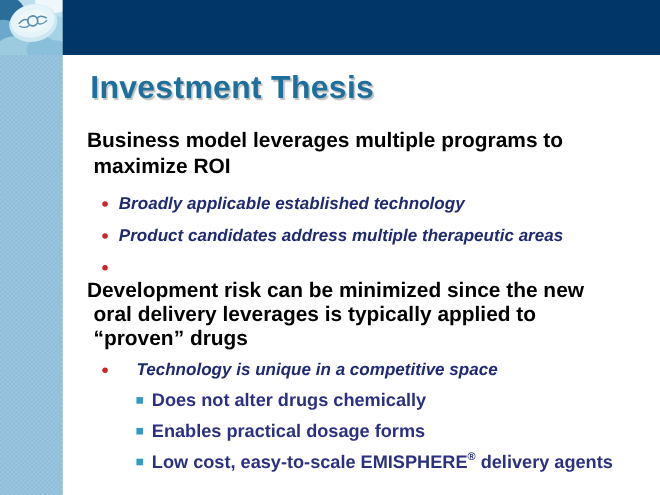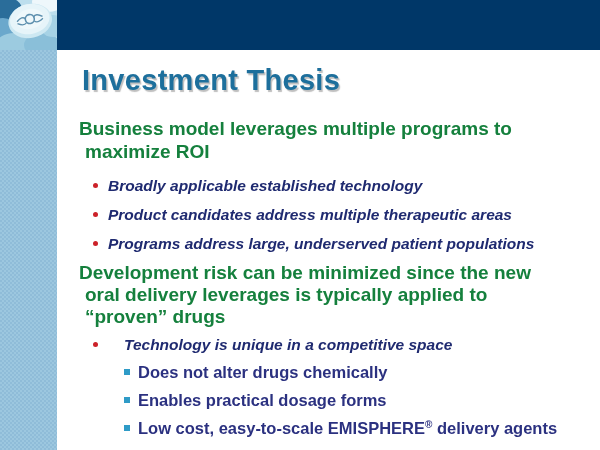--- a/index.html
+++ b/index.html
@@ -21,21 +21,21 @@
   .corner-photo{position:absolute;left:0;top:0;width:57px;height:50px;overflow:hidden;}
   
   .topbar{position:absolute;left:57px;top:0;width:543px;height:50px;background:#003768;}
   
   .content{position:absolute;left:57px;top:50px;width:543px;height:400px;}
   .page-title{
     margin:14px 0 0 25px;font-size:29px;font-weight:bold;color:#1d6f9c;
     letter-spacing:.3px;text-shadow:1.5px 1.5px 1px rgba(110,110,110,.45);
     line-height:32px;white-space:nowrap;
   }
-  .heading{margin:21px 0 0 22px;font-size:19px;font-weight:bold;color:#15803d;line-height:23px;}
+  .heading{margin:21px 0 0 22px;font-size:19px;font-weight:bold;color:#000000;line-height:23px;}
   .heading .hline{white-space:nowrap;}
   .heading .hline + .hline{padding-left:6px;}
   .heading.second{margin-top:2px;line-height:22px;}
   .l2-group{margin-top:12px;}
   .l2-row{display:flex;align-items:flex-start;margin:0 0 8px 36px;
     font-size:15.5px;font-weight:bold;color:#1f2a70;line-height:21px;white-space:nowrap;font-style:italic;}
   .l2-row.single{margin-top:6px;margin-bottom:0;gap:16px;}
   .dot{flex:0 0 auto;width:5px;height:5px;border-radius:50%;background:#cc2229;margin:8px 10px 0 0;}
   .l3-group{margin-top:7px;}
   .l3-row{display:flex;align-items:flex-start;margin:0 0 7px 67px;
@@ -87,21 +87,20 @@
       <div class="l2-row">
         <span class="dot"></span>
         <span>Broadly applicable established technology</span>
       </div>
       <div class="l2-row">
         <span class="dot"></span>
         <span>Product candidates address multiple therapeutic areas</span>
       </div>
       <div class="l2-row">
         <span class="dot"></span>
-        <span>Programs address large, underserved patient populations</span>
       </div>
     </div>
 
     <div class="heading second">
       <div class="hline">Development risk can be minimized since the new</div>
       <div class="hline">oral delivery leverages is typically applied to</div>
       <div class="hline">“proven” drugs</div>
     </div>
 
     <div class="l2-row single">

